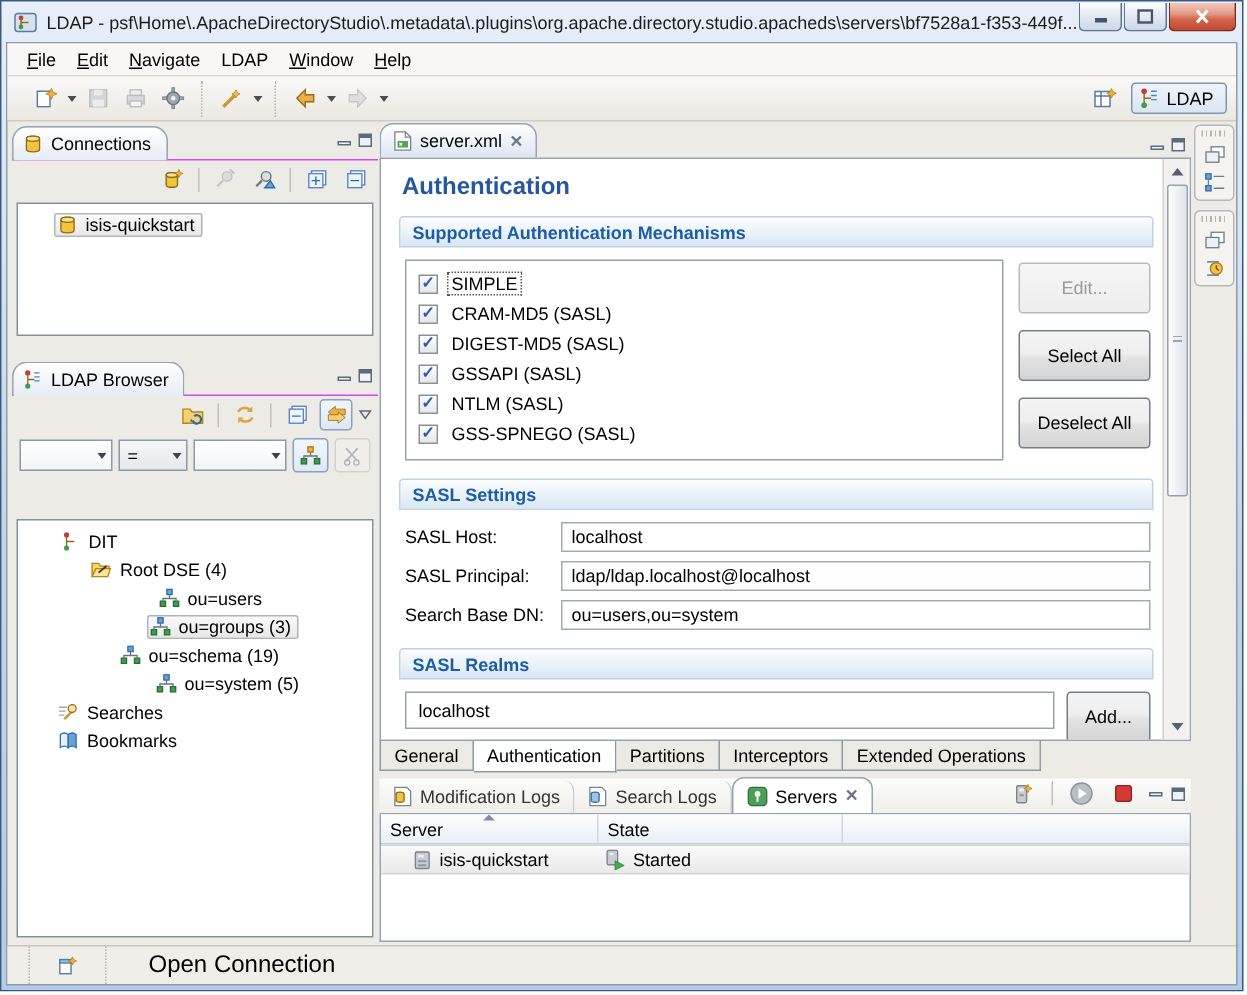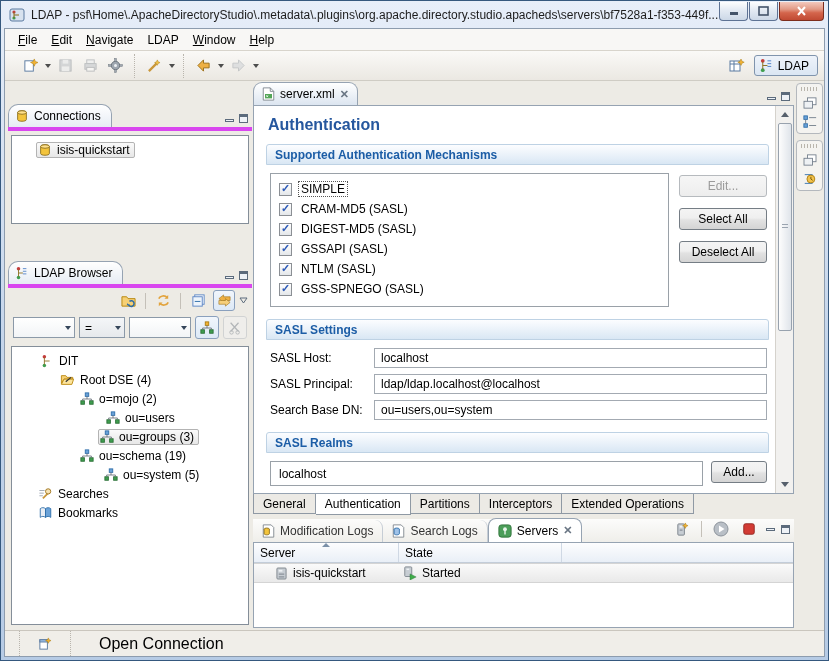--- a/index.html
+++ b/index.html
@@ -27,21 +27,21 @@
   .tbtn{display:flex;align-items:center;justify-content:center;width:22px;height:22px;border-radius:3px;}
   .tbtn.dis{opacity:.45;}
   .caret{width:0;height:0;border-left:3px solid transparent;border-right:3px solid transparent;border-top:4px solid #4d4d4d;margin-left:1px;}
   .tb-right{margin-left:auto;display:flex;align-items:center;gap:6px;}
   .persp{display:flex;align-items:center;gap:4px;border:1px solid #8094ad;border-radius:3px;
          background:linear-gradient(#eef3fa,#dbe6f3);padding:2px 8px 2px 4px;font-size:12px;}
   
   .workspace{position:absolute;left:0;right:0;top:52px;bottom:26px;}
   
   .view{position:absolute;}
-  .vtabrow{height:23px;display:flex;align-items:flex-end;border-bottom:4px solid #d946ef;margin-top:24px;}
+  .vtabrow{height:23px;display:flex;border-bottom:1px solid #d946ef;}
   .vtab{display:flex;align-items:center;gap:5px;height:23px;padding:0 10px 0 6px;font-size:12px;
         border:1px solid #96a3b2;border-bottom:none;border-radius:10px 10px 0 0;
         background:linear-gradient(#ffffff,#e6ecf4);}
   .vctrls{margin-left:auto;display:flex;gap:5px;align-items:center;padding:0 4px 4px 0;}
   .glyph-min{width:9px;height:3px;border:1px solid #5c6b7c;background:#eef2f7;margin-top:4px;}
   .glyph-max{width:9px;height:9px;border:1px solid #5c6b7c;border-top:3px solid #5c6b7c;background:#eef2f7;}
   .vtools{height:25px;display:flex;align-items:center;justify-content:flex-end;gap:4px;padding:0 4px;}
   .vsep{width:1px;height:16px;background:#c4c0b8;margin:0 2px;}
   .vcontent{background:#fff;border:1px solid #848e99;position:absolute;left:3px;right:3px;bottom:3px;overflow:hidden;}
   .togglebtn{display:flex;align-items:center;justify-content:center;width:22px;height:21px;border-radius:3px;border:1px solid transparent;}
@@ -74,21 +74,21 @@
            display:flex;align-items:center;padding:0 8px;font-size:12px;font-weight:bold;color:#1c5da6;}
   .mechrow{display:flex;margin:8px 2px 0 4px;gap:10px;}
   .mechbox{flex:1;border:1px solid #9aa1a8;background:#fff;padding:5px 4px 5px 8px;height:134px;}
   .chkrow{height:20px;display:flex;align-items:center;gap:7px;font-size:12px;}
   .chk{width:13px;height:13px;border:1px solid #8b8f94;background:linear-gradient(#fefefe,#e4e7ea);
        display:flex;align-items:center;justify-content:center;color:#2f5bb7;font-size:11px;font-weight:bold;}
   .chk::after{content:"\2713";margin-top:-1px;}
   .chklabel{padding:0 2px;}
   .chklabel.focus{outline:1px dotted #555;}
   .btncol{width:88px;display:flex;flex-direction:column;gap:11px;padding-top:2px;}
-  .btn{height:22px;border:1px solid #757d85;border-radius:3px;font-size:12px;color:#000;
+  .btn{height:34px;border:1px solid #757d85;border-radius:3px;font-size:12px;color:#000;
        background:linear-gradient(#f4f4f4,#efefef 45%,#e2e2e2 55%,#d4d4d4);
        display:flex;align-items:center;justify-content:center;padding:0 6px;}
   .btn.dis{color:#9b9b9b;border-color:#b6babe;background:linear-gradient(#f6f6f6,#ededed);}
   .saslgrid{margin:8px 2px 0 4px;display:flex;flex-direction:column;gap:6px;}
   .fieldrow{display:flex;align-items:center;gap:6px;}
   .fieldlabel{width:98px;font-size:12px;}
   .textinput{flex:1;height:20px;border:1px solid #a3aab2;background:#fff;font-size:12px;
              display:flex;align-items:center;padding:0 6px;}
   .realmrow{display:flex;margin:8px 2px 0 4px;gap:8px;align-items:flex-start;}
   .realmlist{flex:1;height:25px;border:1px solid #9aa1a8;background:#fff;font-size:12px;
@@ -424,29 +424,20 @@
               </svg>
               <span>DIT</span>
             </div>
             <div class="trow" style="padding-left:48px;">
               <svg width="15" height="14" viewBox="0 0 16 16">
                 <path d="M1 3h5l1.5 2H14v2H4L1 12z" fill="#f6d074" stroke="#b8860b"></path>
                 <path d="M4 7h11l-2 6H1z" fill="#fce49c" stroke="#b8860b"></path>
                 <path d="M6 10l6-5" stroke="#333" stroke-width="1.4"></path>
               </svg>
               <span>Root DSE (4)</span>
-            </div>
-            <div class="trow" style="padding-left:68px;">
-              <svg width="14" height="14" viewBox="0 0 16 16">
-                <rect x="6" y="1" width="4" height="4" fill="#6aa2d8" stroke="#2d6da8"></rect>
-                <rect x="1" y="10" width="4" height="4" fill="#3f9e4f" stroke="#2a6e36"></rect>
-                <rect x="11" y="10" width="4" height="4" fill="#3f9e4f" stroke="#2a6e36"></rect>
-                <path d="M8 5v3M3 10V8h10v2" fill="none" stroke="#6b737c"></path>
-              </svg>
-              <span>o=mojo (2)</span>
             </div>
             <div class="trow" style="padding-left:94px;">
               <svg width="14" height="14" viewBox="0 0 16 16">
                 <rect x="6" y="1" width="4" height="4" fill="#6aa2d8" stroke="#2d6da8"></rect>
                 <rect x="1" y="10" width="4" height="4" fill="#3f9e4f" stroke="#2a6e36"></rect>
                 <rect x="11" y="10" width="4" height="4" fill="#3f9e4f" stroke="#2a6e36"></rect>
                 <path d="M8 5v3M3 10V8h10v2" fill="none" stroke="#6b737c"></path>
               </svg>
               <span>ou=users</span>
             </div>

